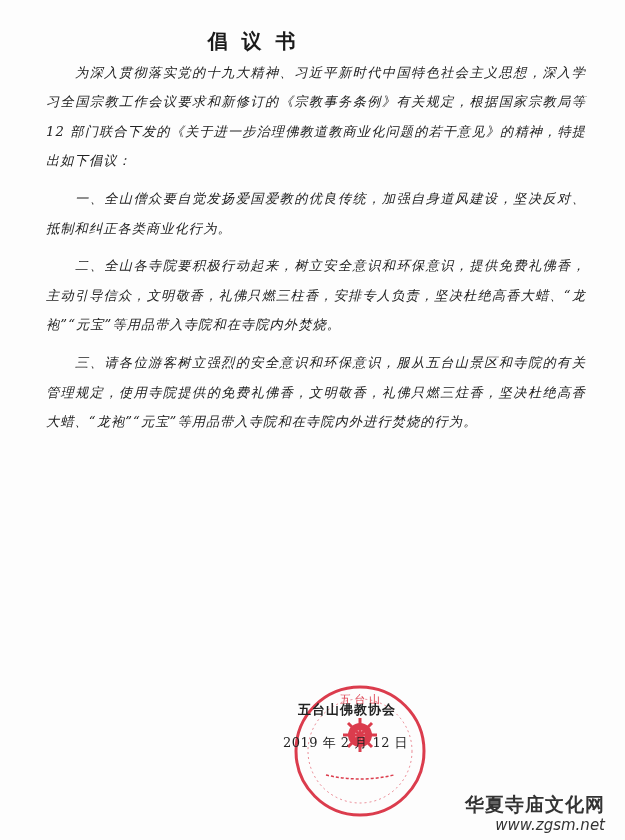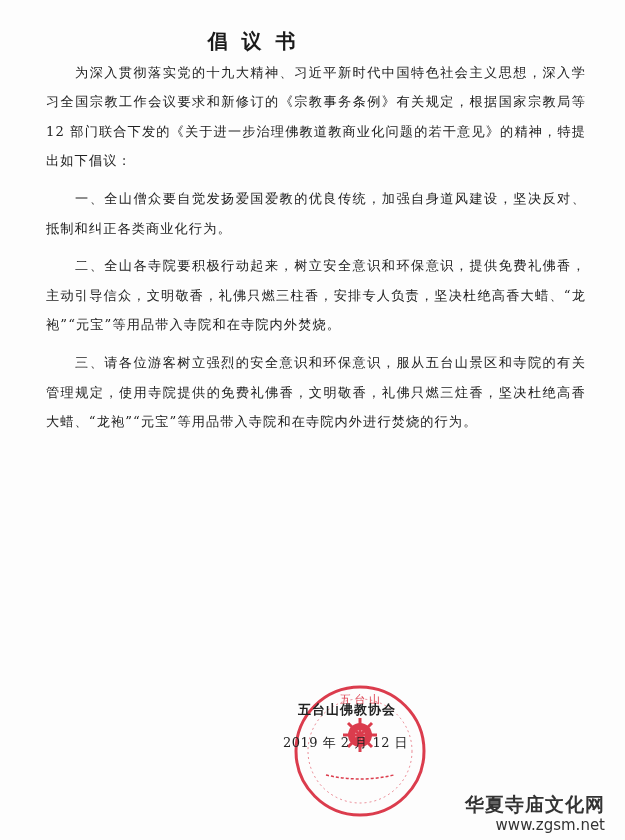--- a/index.html
+++ b/index.html
@@ -8,34 +8,34 @@
     font-family: "DejaVu Serif", "Liberation Serif", serif; color: #222;
   }
   .title {
     position: absolute; top: 28px; left: 0; width: 517px; text-align: center;
     font-size: 20px; font-weight: bold; letter-spacing: 14px; color: #1a1a1a;
   }
   .body-text {
     position: absolute; top: 58px; left: 46px; width: 540px;
     font-size: 13.2px; line-height: 29.4px; letter-spacing: 1.1px;
   }
-  .para { margin: 0 0 8.5px 0; text-indent: 2.2em; text-align: justify; }
+  .para { margin: 0 0 8.5px 0; text-indent: 2.2em; text-align: justify; font-style: italic; }
   .signature {
     position: absolute; left: 298px; top: 701px; font-size: 13px; letter-spacing: 1px; z-index: 2; font-weight: bold;
   }
   .date {
     position: absolute; left: 283px; top: 734px; font-size: 13px; letter-spacing: 0.5px; z-index: 2;
   }
   .seal { position: absolute; left: 292px; top: 683px; width: 136px; height: 136px; z-index: 1; opacity: 0.9; }
   .watermark {
     position: absolute; right: 20px; bottom: 6px; text-align: right; color: #333;
     font-family: "DejaVu Sans", "Liberation Sans", sans-serif;
   }
   .wm-title { font-size: 19px; font-weight: bold; letter-spacing: 1px; margin-top: 36px; }
-  .wm-url { font-size: 15px; margin-top: -2px; }
+  .wm-url { font-size: 15px; font-style: italic; margin-top: -2px; }
 </style>
 </head>
 <body>
 
 <div class="title">倡议书</div>
 
 <div class="body-text">
   <p class="para">为深入贯彻落实党的十九大精神、习近平新时代中国特色社会主义思想，深入学习全国宗教工作会议要求和新修订的《宗教事务条例》有关规定，根据国家宗教局等 12 部门联合下发的《关于进一步治理佛教道教商业化问题的若干意见》的精神，特提出如下倡议：</p>
   <p class="para">一、全山僧众要自觉发扬爱国爱教的优良传统，加强自身道风建设，坚决反对、抵制和纠正各类商业化行为。</p>
   <p class="para">二、全山各寺院要积极行动起来，树立安全意识和环保意识，提供免费礼佛香，主动引导信众，文明敬香，礼佛只燃三柱香，安排专人负责，坚决杜绝高香大蜡、“龙袍”“元宝”等用品带入寺院和在寺院内外焚烧。</p>

